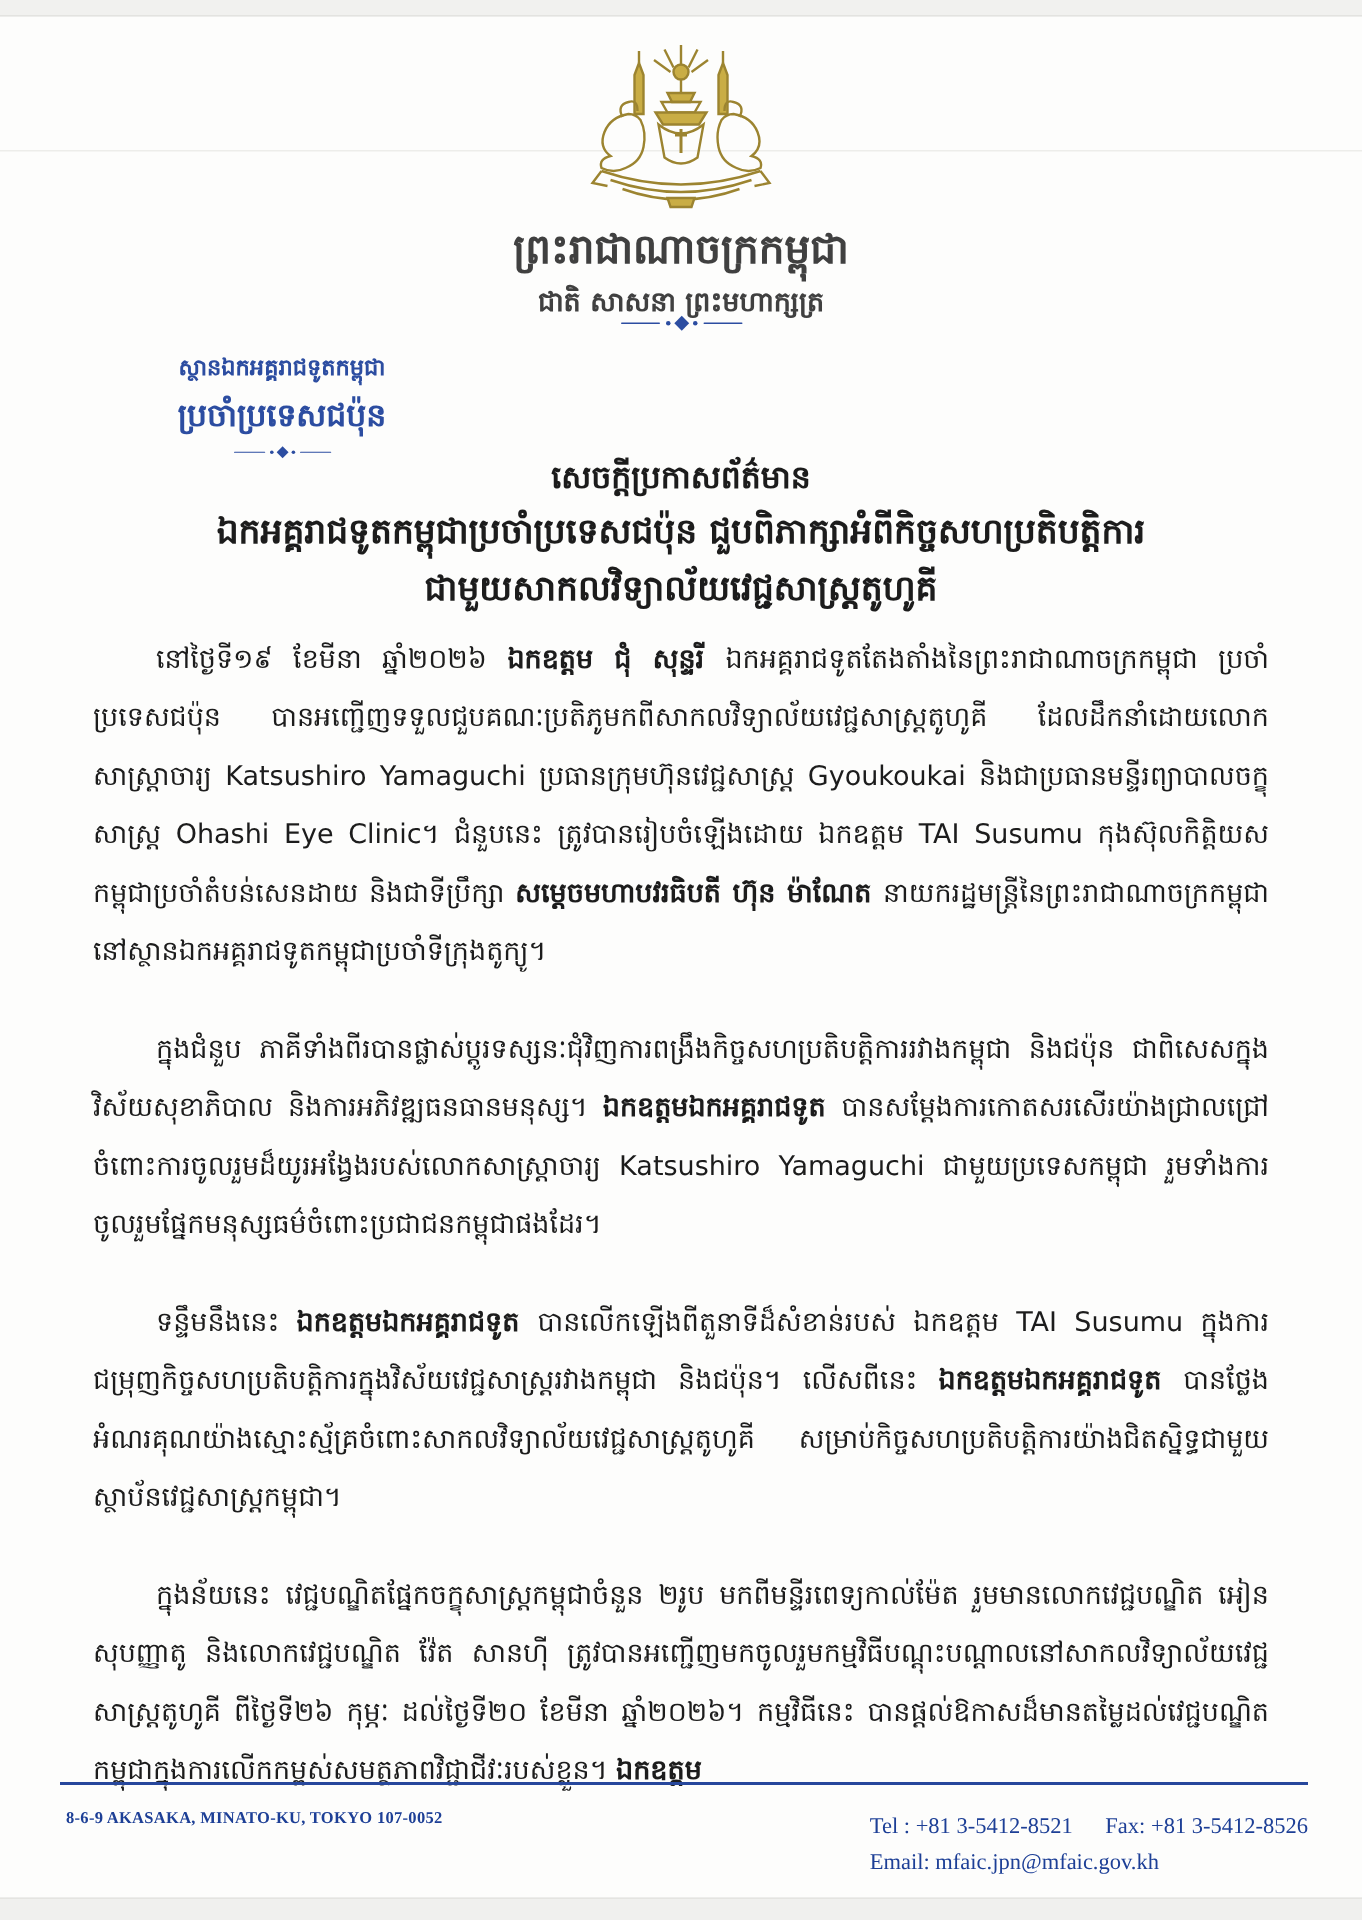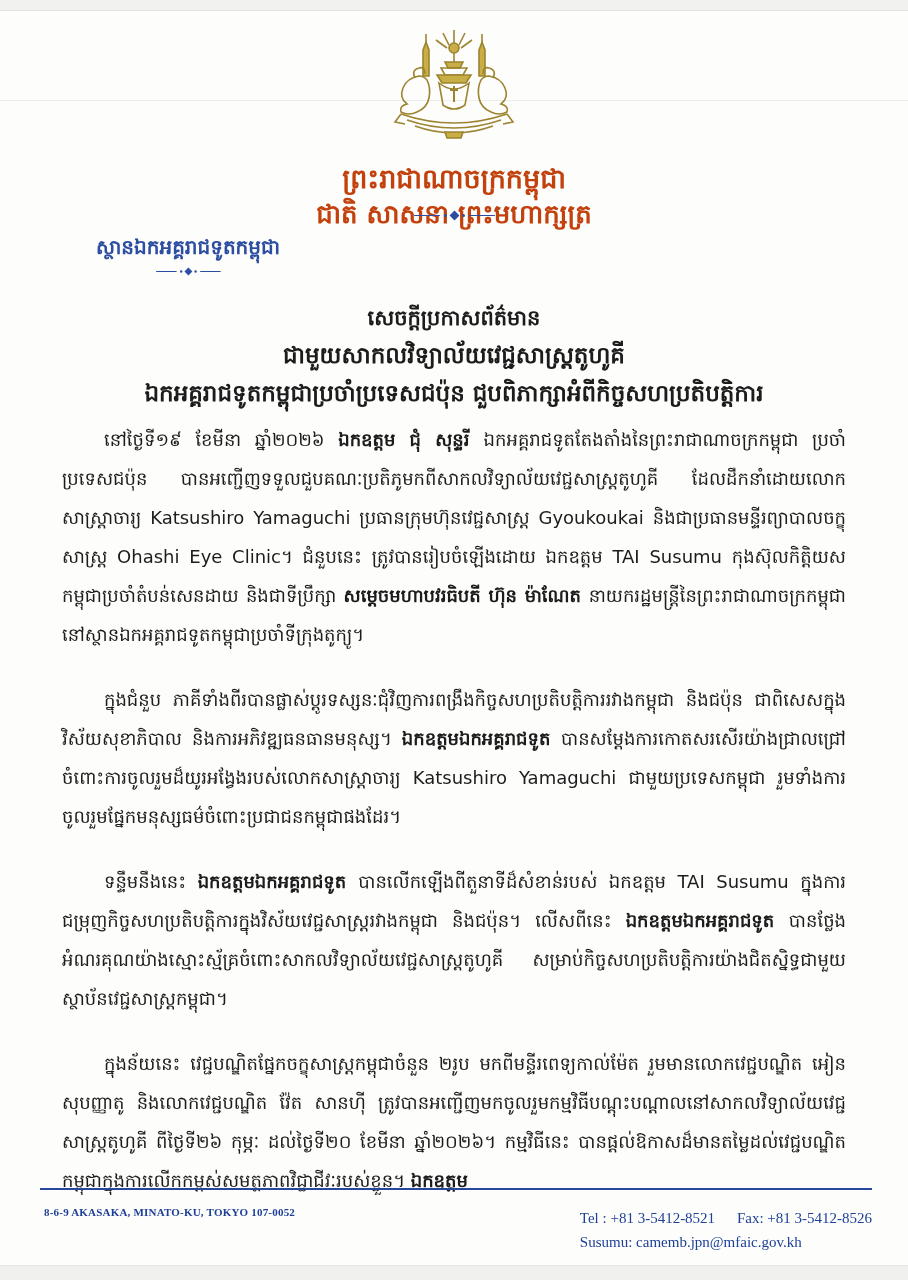--- a/index.html
+++ b/index.html
@@ -13,38 +13,38 @@
     overflow:hidden;
     box-sizing:border-box;
   }
   .scan-top{position:absolute;top:0;left:0;width:100%;height:10px;background:#f1f1ef;border-bottom:1px solid #e3e3e0;}
   .scan-seam{position:absolute;top:100px;left:0;width:100%;height:1px;background:#ededea;}
   .scan-bottom{position:absolute;bottom:0;left:0;width:100%;height:14px;background:#f0f0ee;border-top:1px solid #e4e4e1;}
 
   
   .emblem-wrap{position:absolute;top:28px;left:0;width:100%;text-align:center;}
   .kingdom{
-    position:absolute;top:162px;left:0;width:100%;
-    text-align:center;color:#c2410c;font-weight:bold;
+    position:absolute;top:150px;left:0;width:100%;
+    text-align:center;color:#404040;font-weight:bold;
   }
   .kingdom .l1{font-size:27px;line-height:34px;}
-  .kingdom .l2{font-size:26px;line-height:36px;}
+  .kingdom .l2{font-size:18px;line-height:36px;}
 
   .ornament{display:flex;align-items:center;justify-content:center;gap:4px;color:#2c4da1;}
   .ornament .bar{height:2px;background:#2c4da1;width:52px;border-radius:1px;}
   .ornament .bar.short{width:26px;height:1px;}
   .ornament .diamond{width:7px;height:7px;background:#2c4da1;transform:rotate(45deg);}
   .ornament .dot{width:3px;height:3px;border-radius:50%;background:#2c4da1;}
   .ornament-center{position:absolute;top:212px;left:0;width:100%;display:flex;justify-content:center;}
 
   .embassy{
     position:absolute;top:232px;left:48px;width:280px;
     text-align:center;color:#2c4da1;font-weight:bold;
   }
-  .embassy .l1{font-size:20px;line-height:30px;}
+  .embassy .l1{font-size:15px;line-height:30px;font-family:Liberation Mono, monospace;}
   .embassy .l2{font-size:21px;line-height:30px;}
   .embassy .ornament{margin-top:6px;transform:scale(.8);}
 
   
   .title-block{position:absolute;top:300px;left:70px;width:768px;text-align:center;font-weight:bold;}
   .title-block .heading{font-size:21px;line-height:36px;}
   .title-block .sub{font-size:23px;line-height:38px;}
 
   
   .body-text{
@@ -126,52 +126,53 @@
       <div class="bar short"></div>
         <div class="dot"></div>
         <div class="diamond"></div>
         <div class="dot"></div>
         <div class="bar short"></div>
     </div>
   </div>
 
   <div class="embassy">
     <div class="l1">ស្ថានឯកអគ្គរាជទូតកម្ពុជា</div>
+    <div class="l2">ប្រចាំប្រទេសជប៉ុន</div>
     <div class="ornament">
       <div class="bar short"></div>
         <div class="dot"></div>
         <div class="diamond"></div>
         <div class="dot"></div>
         <div class="bar short"></div>
     </div>
   </div>
 
   <div class="title-block">
     <div class="heading">សេចក្តីប្រកាសព័ត៌មាន</div>
+    <div class="sub">ឯកអគ្គរាជទូតកម្ពុជាប្រចាំប្រទេសជប៉ុន ជួបពិភាក្សាអំពីកិច្ចសហប្រតិបត្តិការ</div>
     <div class="sub">ជាមួយសាកលវិទ្យាល័យវេជ្ជសាស្ត្រតូហូគី</div>
-    <div class="sub">ឯកអគ្គរាជទូតកម្ពុជាប្រចាំប្រទេសជប៉ុន ជួបពិភាក្សាអំពីកិច្ចសហប្រតិបត្តិការ</div>
   </div>
 
   <div class="body-text" id="body-paragraphs">
       <p><span>នៅថ្ងៃទី១៩ ខែមីនា ឆ្នាំ២០២៦ </span><span class="b">ឯកឧត្តម ជុំ សុន្ទរី </span><span>ឯកអគ្គរាជទូតតែងតាំងនៃព្រះរាជាណាចក្រកម្ពុជា ប្រចាំប្រទេសជប៉ុន បានអញ្ជើញទទួលជួបគណៈប្រតិភូមកពីសាកលវិទ្យាល័យវេជ្ជសាស្ត្រតូហូគី ដែលដឹកនាំដោយលោកសាស្ត្រាចារ្យ Katsushiro Yamaguchi ប្រធានក្រុមហ៊ុនវេជ្ជសាស្ត្រ Gyoukoukai និងជាប្រធានមន្ទីរព្យាបាលចក្ខុសាស្ត្រ Ohashi Eye Clinic។ ជំនួបនេះ ត្រូវបានរៀបចំឡើងដោយ ឯកឧត្តម TAI Susumu កុងស៊ុលកិត្តិយសកម្ពុជាប្រចាំតំបន់សេនដាយ និងជាទីប្រឹក្សា </span><span class="b">សម្តេចមហាបវរធិបតី ហ៊ុន ម៉ាណែត </span><span>នាយករដ្ឋមន្ត្រីនៃព្រះរាជាណាចក្រកម្ពុជា នៅស្ថានឯកអគ្គរាជទូតកម្ពុជាប្រចាំទីក្រុងតូក្យូ។</span></p>
       <p><span>ក្នុងជំនួប ភាគីទាំងពីរបានផ្លាស់ប្តូរទស្សនៈជុំវិញការពង្រឹងកិច្ចសហប្រតិបត្តិការរវាងកម្ពុជា និងជប៉ុន ជាពិសេសក្នុងវិស័យសុខាភិបាល និងការអភិវឌ្ឍធនធានមនុស្ស។ </span><span class="b">ឯកឧត្តមឯកអគ្គរាជទូត </span><span>បានសម្តែងការកោតសរសើរយ៉ាងជ្រាលជ្រៅចំពោះការចូលរួមដ៏យូរអង្វែងរបស់លោកសាស្ត្រាចារ្យ Katsushiro Yamaguchi ជាមួយប្រទេសកម្ពុជា រួមទាំងការចូលរួមផ្នែកមនុស្សធម៌ចំពោះប្រជាជនកម្ពុជាផងដែរ។</span></p>
       <p><span>ទន្ទឹមនឹងនេះ </span><span class="b">ឯកឧត្តមឯកអគ្គរាជទូត </span><span>បានលើកឡើងពីតួនាទីដ៏សំខាន់របស់ ឯកឧត្តម TAI Susumu ក្នុងការជម្រុញកិច្ចសហប្រតិបត្តិការក្នុងវិស័យវេជ្ជសាស្ត្ររវាងកម្ពុជា និងជប៉ុន។ លើសពីនេះ </span><span class="b">ឯកឧត្តមឯកអគ្គរាជទូត </span><span>បានថ្លែងអំណរគុណយ៉ាងស្មោះស្ម័គ្រចំពោះសាកលវិទ្យាល័យវេជ្ជសាស្ត្រតូហូគី សម្រាប់កិច្ចសហប្រតិបត្តិការយ៉ាងជិតស្និទ្ធជាមួយស្ថាប័នវេជ្ជសាស្ត្រកម្ពុជា។</span></p>
       <p><span>ក្នុងន័យនេះ វេជ្ជបណ្ឌិតផ្នែកចក្ខុសាស្ត្រកម្ពុជាចំនួន ២រូប មកពីមន្ទីរពេទ្យកាល់ម៉ែត រួមមានលោកវេជ្ជបណ្ឌិត អៀន សុបញ្ញាតូ និងលោកវេជ្ជបណ្ឌិត វ៉ែត សានហ៊ី ត្រូវបានអញ្ជើញមកចូលរួមកម្មវិធីបណ្តុះបណ្តាលនៅសាកលវិទ្យាល័យវេជ្ជសាស្ត្រតូហូគី ពីថ្ងៃទី២៦ កុម្ភៈ ដល់ថ្ងៃទី២០ ខែមីនា ឆ្នាំ២០២៦។ កម្មវិធីនេះ បានផ្តល់ឱកាសដ៏មានតម្លៃដល់វេជ្ជបណ្ឌិតកម្ពុជាក្នុងការលើកកម្ពស់សមត្ថភាពវិជ្ជាជីវៈរបស់ខ្លួន។ </span><span class="b">ឯកឧត្តម</span></p>
     </div>
 
   <div class="footer">
     <div class="rule"></div>
     <div class="cols">
       <div class="address">8-6-9 AKASAKA, MINATO-KU, TOKYO 107-0052</div>
       <div class="contact">
         <div class="row1">
           <span>Tel   : +81 3-5412-8521</span>
           <span>Fax: +81 3-5412-8526</span>
         </div>
         <div class="row2">
-          <span>Susumu: camemb.jpn@mfaic.gov.kh</span>
+          <span>Email: mfaic.jpn@mfaic.gov.kh</span>
         </div>
       </div>
     </div>
   </div>
 
   <div class="scan-bottom"></div>
 </div>
 
 </body></html>

